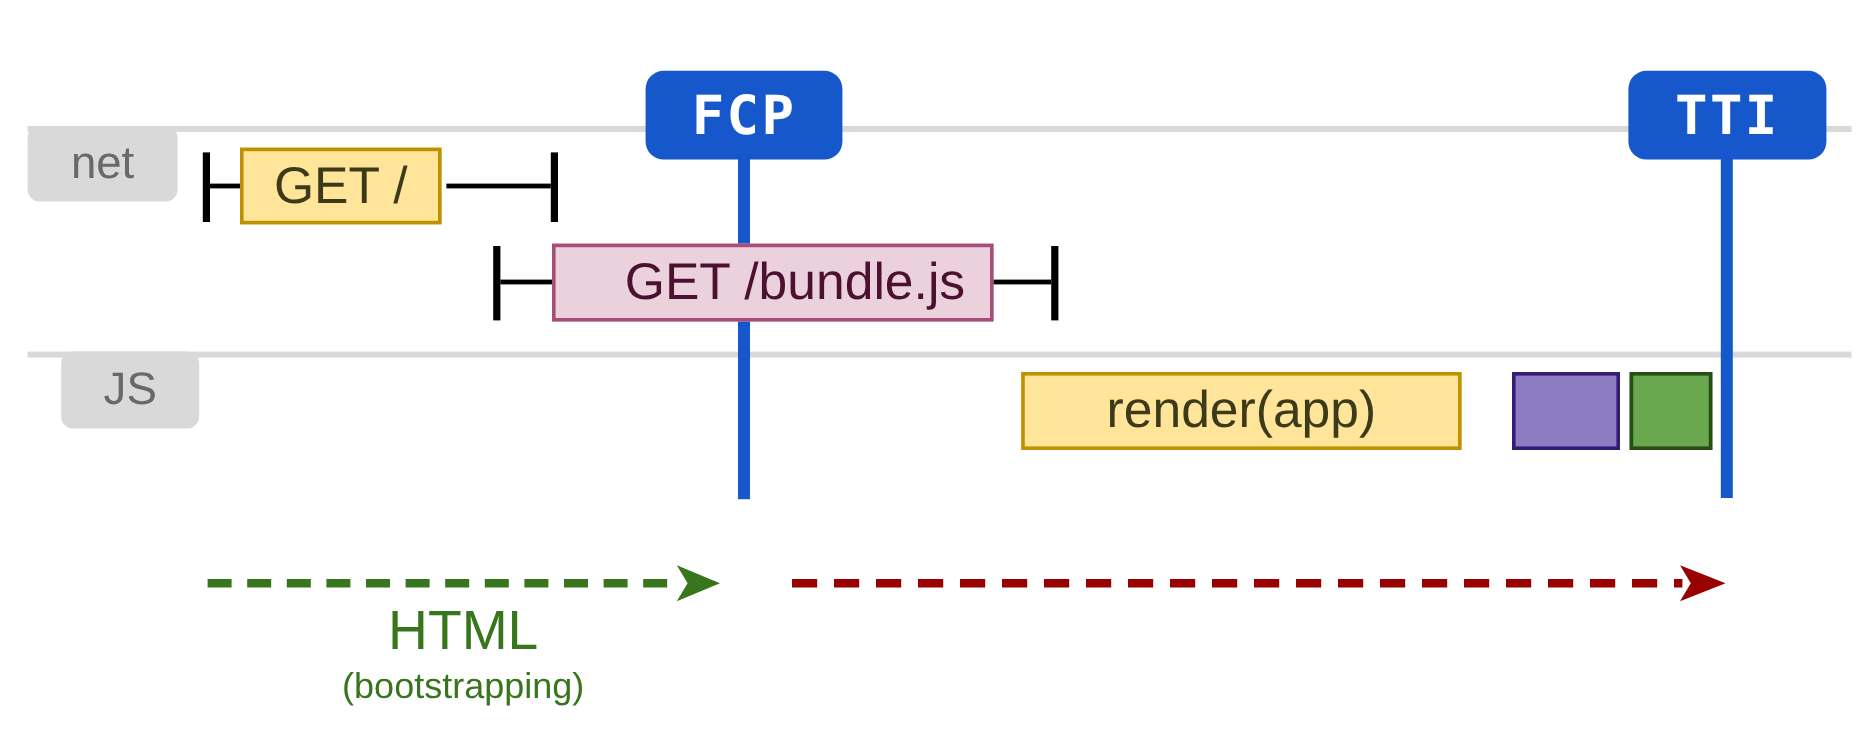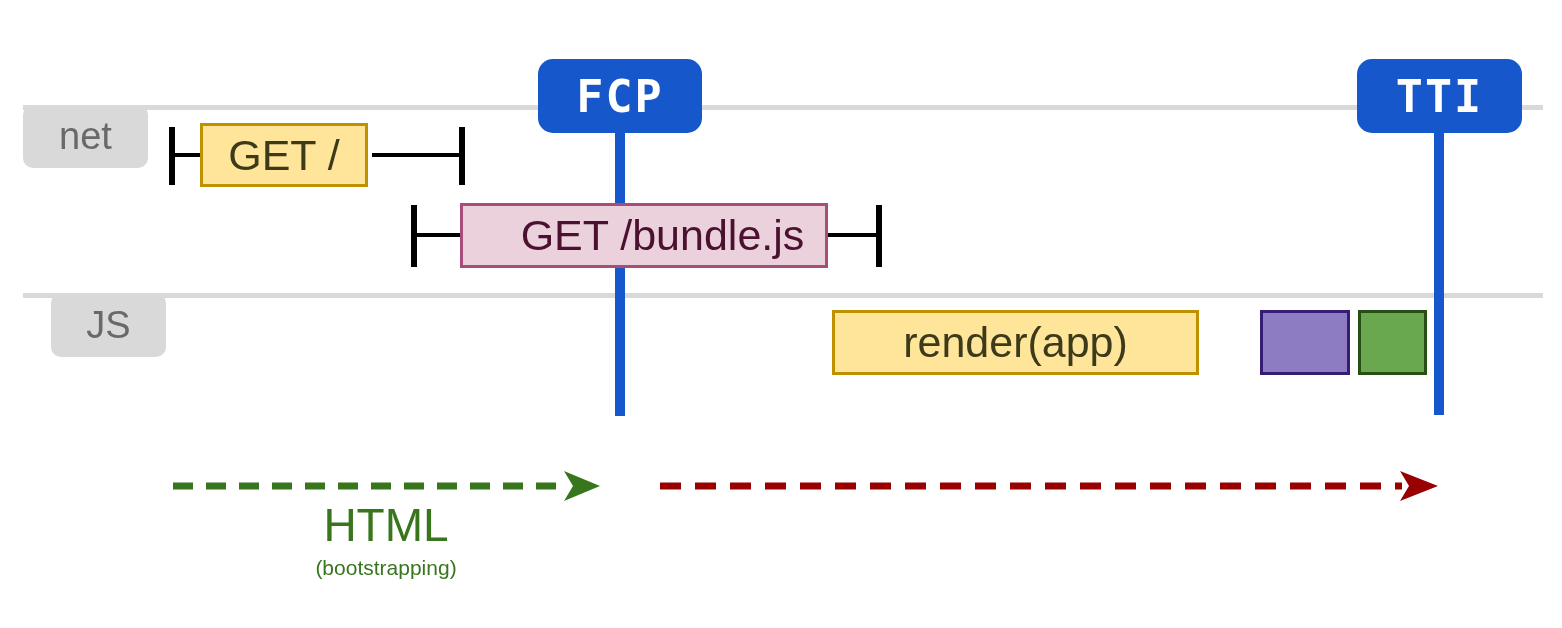--- a/index.html
+++ b/index.html
@@ -36,37 +36,37 @@
   .hline{position:absolute;height:4px;background:var(--whisker-black);z-index:2;}
   
   .tbox{
     position:absolute;box-sizing:border-box;border:3px solid;z-index:2;
     display:flex;align-items:center;justify-content:center;font-size:43px;
   }
   .tbox.get-root{left:200px;top:123px;width:168px;height:64px;
     background:var(--task-yellow-fill);border-color:var(--task-yellow-border);color:var(--task-yellow-text);}
   .tbox.get-bundle{left:460px;top:203px;width:368px;height:65px;
     background:var(--request-pink-fill);border-color:var(--request-pink-border);color:var(--request-pink-text);padding-left:37px;}
-  .tbox.render-app{left:832px;top:310px;width:367px;height:65px;
+  .tbox.render-app{left:851px;top:310px;width:367px;height:65px;
     background:var(--task-yellow-fill);border-color:var(--task-yellow-border);color:var(--task-yellow-text);}
   .tbox.task-purple{left:1260px;top:310px;width:90px;height:65px;
     background:var(--task-purple-fill);border-color:var(--task-purple-border);}
   .tbox.task-green{left:1358px;top:310px;width:69px;height:65px;
     background:var(--task-green-fill);border-color:var(--task-green-border);}
   
   .arrow-svg{position:absolute;z-index:1;}
   .arrow-svg.html{left:168px;top:466px;}
   .arrow-svg.client{left:650px;top:466px;}
   .arrow-html-stroke{stroke:var(--phase-html-green);}
   .arrow-html-fill{fill:var(--phase-html-green);}
   .arrow-client-stroke{stroke:var(--phase-client-red);}
   .arrow-client-fill{fill:var(--phase-client-red);}
   
   .phase-title{position:absolute;width:400px;text-align:center;font-size:46px;z-index:1;}
-  .phase-sub{position:absolute;width:400px;text-align:center;font-size:21px;z-index:1;}
+  .phase-sub{position:absolute;width:400px;text-align:center;font-size:30px;z-index:1;}
   .phase-title.html,.phase-sub.html{left:186px;color:var(--phase-html-green);}
   .phase-title.client,.phase-sub.client{left:836px;color:var(--phase-client-red);}
   .phase-title{top:498px;}
   .phase-sub{top:556px;}
 </style>
 </head>
 <body>
 
 <div class="canvas">
 

